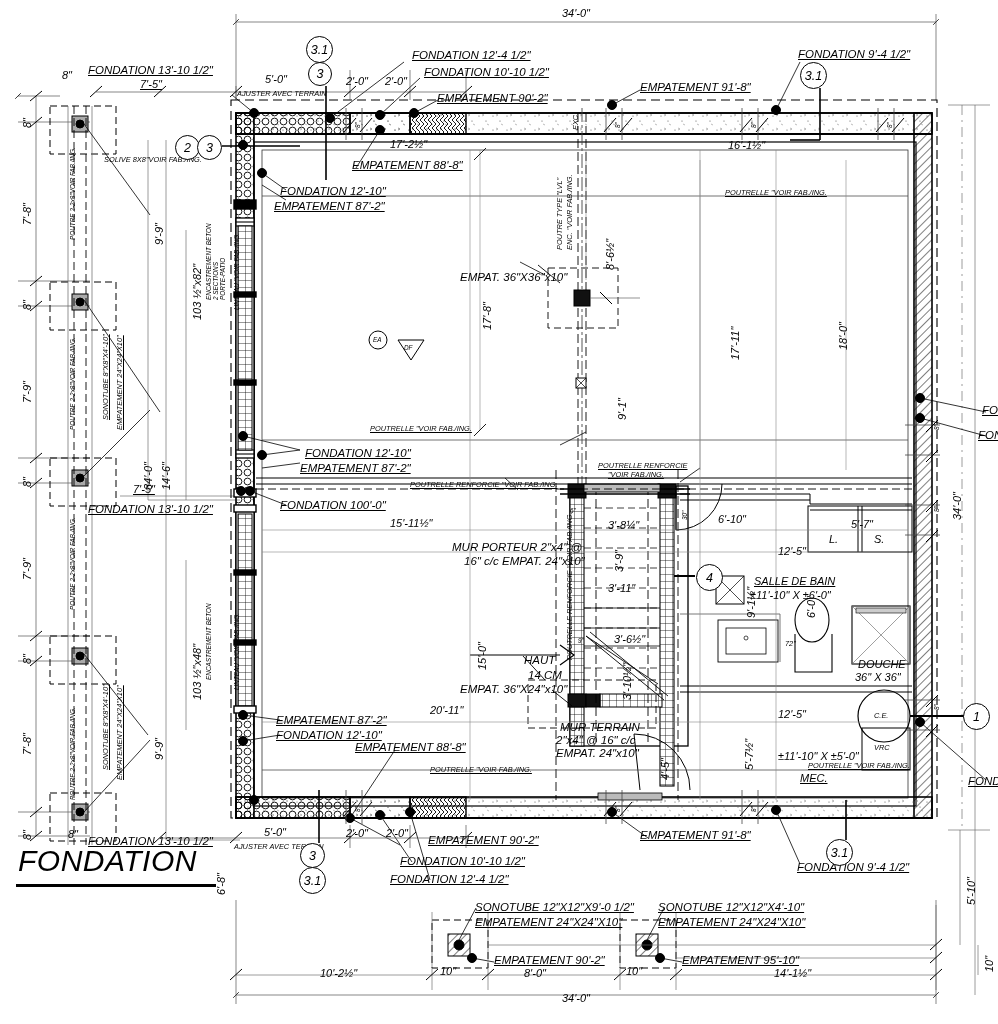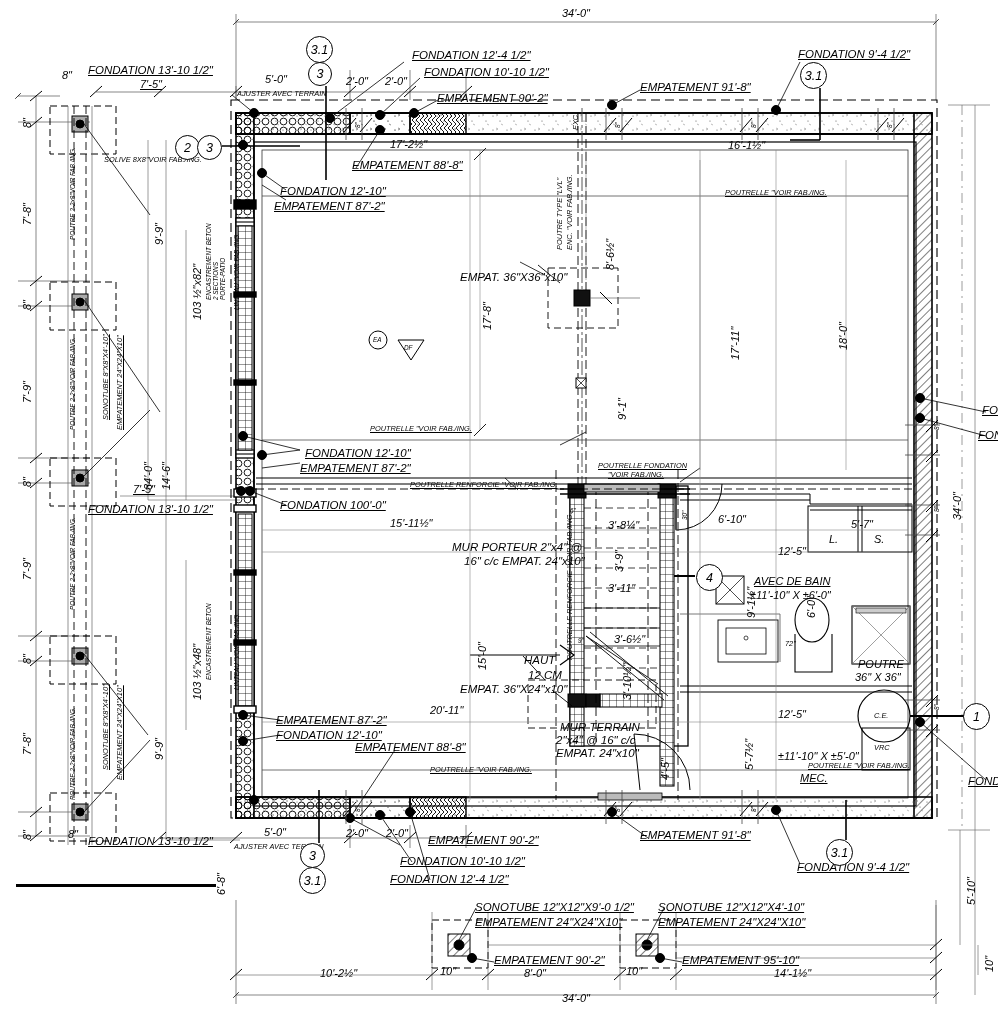--- a/index.html
+++ b/index.html
@@ -627,59 +627,59 @@
 <div class="lbl dim rot90" style="left:482px;top:330px;">17'-8"</div>
 <div class="lbl dim rot90" style="left:605px;top:270px;">8'-6½"</div>
 <div class="lbl dim rot90" style="left:617px;top:420px;">9'-1"</div>
 <div class="lbl dim rot90" style="left:730px;top:360px;">17'-11"</div>
 <div class="lbl dim rot90" style="left:838px;top:350px;">18'-0"</div>
 <div class="lbl tiny2 u" style="left:725px;top:189px;">POUTRELLE "VOIR FAB./ING.</div>
 <div class="lbl tiny2 u" style="left:370px;top:425px;">POUTRELLE "VOIR FAB./ING.</div>
 <div class="lbl tiny2 u" style="left:410px;top:481px;">POUTRELLE RENFORCIE "VOIR FAB./ING.</div>
 <div class="lbl tiny2 u" style="left:430px;top:766px;">POUTRELLE "VOIR FAB./ING.</div>
 <div class="lbl tiny2 u" style="left:808px;top:762px;">POUTRELLE "VOIR FAB./ING.</div>
-<div class="lbl tiny2 u" style="left:598px;top:462px;">POUTRELLE FONDATION</div>
+<div class="lbl tiny2 u" style="left:598px;top:462px;">POUTRELLE RENFORCIE</div>
 <div class="lbl tiny2 u" style="left:608px;top:471px;">"VOIR FAB./ING.</div>
 <div class="lbl tiny2 rot90" style="left:566px;top:660px;">POUTRELLE RENFORCIE "VOIR FAB./ING.</div>
 <div class="lbl note u" style="left:305px;top:448px;">FONDATION  12'-10"</div>
 <div class="lbl note u" style="left:300px;top:463px;">EMPATEMENT  87'-2"</div>
 <div class="lbl note u" style="left:280px;top:500px;">FONDATION 100'-0"</div>
 <div class="lbl dim" style="left:390px;top:518px;">15'-11½"</div>
 <div class="lbl note" style="left:452px;top:542px;">MUR PORTEUR 2"x4" @</div>
 <div class="lbl note" style="left:464px;top:556px;">16" c/c EMPAT. 24"x10"</div>
 <div class="lbl dim rot90" style="left:477px;top:670px;">15'-0"</div>
 <div class="lbl dim" style="left:430px;top:705px;">20'-11"</div>
 <div class="lbl note" style="left:524px;top:655px;">HAUT</div>
-<div class="lbl note" style="left:528px;top:670px;">12 CM</div>
+<div class="lbl note" style="left:528px;top:670px;">14 CM</div>
 <div class="lbl note" style="left:460px;top:684px;">EMPAT. 36"X24"x10"</div>
 <div class="lbl note" style="left:560px;top:722px;">MUR TERRAIN</div>
 <div class="lbl note" style="left:556px;top:735px;">2"x4" @ 16" c/c</div>
 <div class="lbl note" style="left:556px;top:748px;">EMPAT. 24"x10"</div>
 
 <div class="lbl dim" style="left:608px;top:520px;">3'-8¼"</div>
 <div class="lbl dim rot90" style="left:614px;top:572px;">3'-9"</div>
 <div class="lbl dim" style="left:608px;top:583px;">3'-11"</div>
 <div class="lbl dim" style="left:614px;top:634px;">3'-6½"</div>
 <div class="lbl dim rot90" style="left:622px;top:700px;">3'-10½"</div>
 <div class="lbl dim rot90" style="left:660px;top:780px;">4'-5"</div>
 <div class="lbl tiny" style="left:578px;top:638px;">9"</div>
 <div class="lbl tiny" style="left:570px;top:508px;">6"</div>
 <div class="lbl tiny rot90" style="left:682px;top:520px;">30"</div>
 
 <div class="lbl dim" style="left:718px;top:514px;">6'-10"</div>
 <div class="lbl dim" style="left:778px;top:546px;">12'-5"</div>
 <div class="lbl dim" style="left:851px;top:519px;">5'-7"</div>
 <div class="lbl rm" style="left:829px;top:534px;">L.</div>
 <div class="lbl rm" style="left:874px;top:534px;">S.</div>
-<div class="lbl rm u" style="left:754px;top:576px;">AVEC DE BAIN</div>
+<div class="lbl rm u" style="left:754px;top:576px;">SALLE DE BAIN</div>
 <div class="lbl rm" style="left:750px;top:590px;">±11'-10" X ±6'-0"</div>
 <div class="lbl dim rot90" style="left:746px;top:618px;">9'-1½"</div>
 <div class="lbl dim rot90" style="left:806px;top:618px;">6'-0"</div>
 <div class="lbl tiny2" style="left:785px;top:640px;">72"</div>
-<div class="lbl rm" style="left:858px;top:659px;">POUTRE</div>
+<div class="lbl rm" style="left:858px;top:659px;">DOUCHE</div>
 <div class="lbl rm" style="left:855px;top:672px;">36" X 36"</div>
 <div class="lbl dim" style="left:778px;top:709px;">12'-5"</div>
 <div class="lbl dim rot90" style="left:744px;top:770px;">5'-7½"</div>
 <div class="lbl rm u" style="left:800px;top:773px;">MEC.</div>
 <div class="lbl rm" style="left:778px;top:751px;">±11'-10" X ±5'-0"</div>
 <div class="lbl tiny2" style="left:874px;top:712px;">C.E.</div>
 <div class="lbl tiny2" style="left:874px;top:744px;">VRC</div>
 <div class="lbl tiny" style="left:373px;top:337px;">EA</div>
 <div class="lbl tiny" style="left:404px;top:345px;">DF</div>
 <div class="lbl dim rot90" style="left:952px;top:520px;">34'-0"</div>
@@ -710,20 +710,21 @@
 <div class="lbl dim" style="left:626px;top:966px;">10"</div>
 <div class="lbl dim" style="left:774px;top:968px;">14'-1½"</div>
 <div class="lbl dim" style="left:562px;top:993px;">34'-0"</div>
 <div class="lbl dim rot90" style="left:966px;top:905px;">5'-10"</div>
 <div class="lbl dim rot90" style="left:984px;top:972px;">10"</div>
 
 <div class="lbl note u" style="left:982px;top:405px;">FO</div>
 <div class="lbl note u" style="left:978px;top:430px;">FON</div>
 <div class="lbl note u" style="left:968px;top:776px;">FONDA</div>
 
+<div class="lbl title" style="left:18px;top:846px;">FONDATION</div>
 <div style="position:absolute;left:16px;top:884px;width:200px;height:3px;background:#000;"></div>
 
 <div class="bub" style="left:306px;top:36px;width:25px;height:25px;">3.1</div>
 <div class="bub" style="left:308px;top:62px;width:22px;height:22px;">3</div>
 <div class="bub" style="left:800px;top:62px;width:25px;height:25px;">3.1</div>
 <div class="bub" style="left:175px;top:135px;width:23px;height:23px;">2</div>
 <div class="bub" style="left:197px;top:135px;width:23px;height:23px;">3</div>
 <div class="bub" style="left:696px;top:564px;width:25px;height:25px;">4</div>
 <div class="bub" style="left:963px;top:703px;width:25px;height:25px;">1</div>
 <div class="bub" style="left:300px;top:843px;width:23px;height:23px;">3</div>

